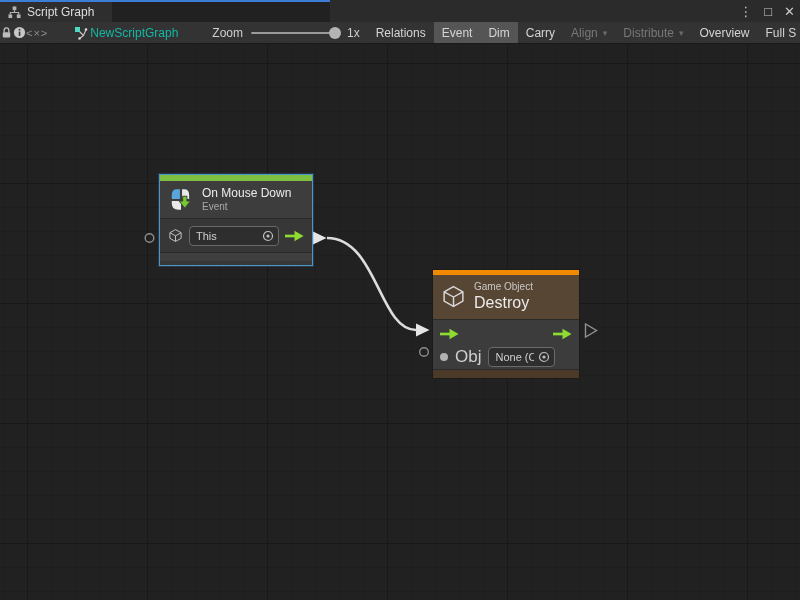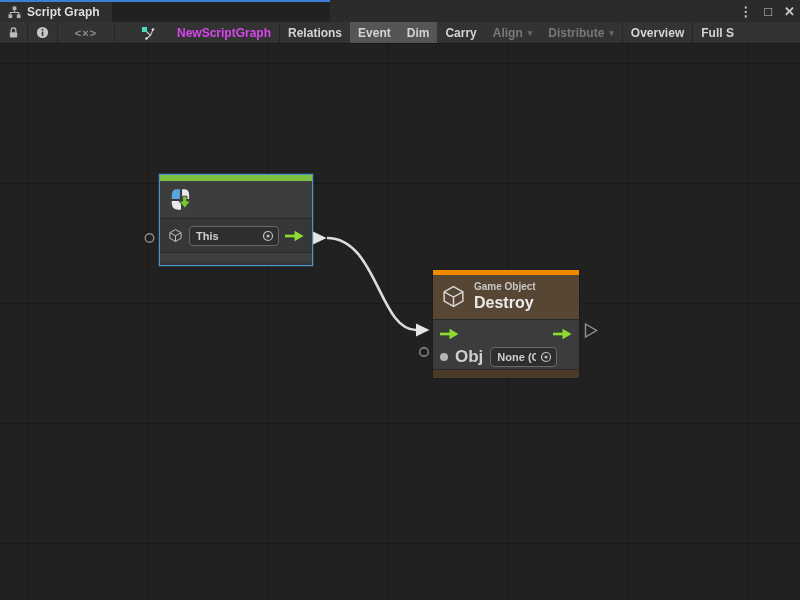--- a/index.html
+++ b/index.html
@@ -1,18 +1,18 @@
 <!DOCTYPE html>
 <html><head>
 <meta charset="utf-8">
 <style>
   * { margin:0; padding:0; box-sizing:border-box; }
   html,body { width:800px; height:600px; overflow:hidden; background:#222; }
   body { font-family:"Liberation Sans", sans-serif; -webkit-font-smoothing:antialiased; }
-  #window { position:relative; width:800px; height:600px; background:#282828;font-weight:bold; }
+  #window { position:relative; width:800px; height:600px; background:#282828; }
 
   
   .tabbar { position:relative; height:22px; background:#262626; }
   .tab-accent { position:absolute; left:0; top:0; width:330px; height:2px; background:#3E7DD6; }
   .tabwell { position:absolute; left:112px; top:2px; width:218px; height:20px; background:#212121; }
   .tabbar-right { position:absolute; left:330px; top:0; right:0; height:22px; background:#2B2B2B; }
   .tab { position:absolute; left:0; top:2px; width:112px; height:20px; background:#2E2E2E;
          display:flex; align-items:center; gap:6px; padding:0 8px; color:#DEDEDE; font-size:12px; cursor:default; }
   .win-controls { position:absolute; right:5px; top:0; height:22px; display:flex; align-items:center; gap:12px;
                   color:#C9C9C9; font-size:13px; }
@@ -21,21 +21,21 @@
   
   .toolbar { position:relative; height:22px; background:#333333; border-bottom:1px solid #191919;
              display:flex; align-items:stretch; color:#D4D4D4; font-size:12px; }
   .tb-sep { width:1px; background:#262626; }
   .tb-icon-btn { display:flex; align-items:center; justify-content:center; }
   .tb-btn { display:flex; align-items:center; padding:0 8px; white-space:nowrap; }
   .tb-btn.active { background:#555555; }
   .tb-btn.disabled { color:#787878; }
   .tb-btn .caret { font-size:9px; margin-left:5px; color:#9a9a9a; }
   .tb-btn.disabled .caret { color:#6a6a6a; }
-  .graph-item { display:flex; align-items:center; gap:22px; margin-left:26px; color:#d946ef; }
+  .graph-item { display:flex; align-items:center; gap:2px; margin-left:26px; color:#14b8a6; }
   .zoom-group { display:flex; align-items:center; margin-left:34px; gap:8px; color:#CFCFCF; }
   .zoom-track { position:relative; width:88px; height:2px; background:#9a9a9a; border-radius:1px; }
   .zoom-handle { position:absolute; right:-2px; top:-5px; width:12px; height:12px; border-radius:50%; background:#B4B4B4; }
   .code-glyph { color:#8E8E8E; font-size:11px; letter-spacing:1px; }
 
   
   .canvas { position:relative; width:800px; height:556px; background-color:#212121;
     background-image:
       linear-gradient(to right,#191919 1px,transparent 1px),
       linear-gradient(to bottom,#191919 1px,transparent 1px),
@@ -128,20 +128,27 @@
     <div class="graph-item">
       <svg width="14" height="14" viewBox="0 0 14 14">
         <path d="M4.5 4.5 L9.5 9.5 M9.5 9.5 L12 3.5 M9.5 9.5 L5.5 12.5" stroke="#C8C8C8" stroke-width="1.1" fill="none"></path>
         <rect x="1" y="1" width="5" height="5" fill="#4ED9C3"></rect>
         <circle cx="12" cy="3.5" r="1.3" fill="#DADADA"></circle>
         <circle cx="5.5" cy="12.5" r="1.3" fill="#DADADA"></circle>
       </svg>
       <span>NewScriptGraph</span>
     </div>
 
+    <div class="zoom-group">
+      <span>Zoom</span>
+      <div class="zoom-track">
+        <div class="zoom-handle"></div>
+      </div>
+      <span>1x</span>
+    </div>
 
     <div class="tb-sep" style="margin-left:8px"></div>
     <div class="tb-btn">
       <span>Relations</span>
     </div>
     <div class="tb-btn active">
       <span>Event</span>
     </div>
     <div class="tb-btn active">
       <span>Dim</span>
@@ -182,20 +189,24 @@
 
     <div class="node node-event">
       <div class="accent-bar" style="background:#7EC141"></div>
       <div class="node-head">
         <svg width="26" height="26" viewBox="0 0 24 24">
           <path d="M11 2 H8 Q3.5 2 3.5 7.5 V11 H11 Z" fill="#58A6DC"></path>
           <path d="M13 2 H15 Q19.5 2 19.5 7.5 V11 H13 Z" fill="#E9E9E9"></path>
           <path d="M3.5 13 V15 Q3.5 21 9.5 21 H12 V13 Z" fill="#E9E9E9"></path>
           <path d="M13.5 8.5 H17.5 V13 H20.8 L15.5 19.5 L10.2 13 H13.5 Z" fill="#76C82E" stroke="#3D3D3D" stroke-width="0.9"></path>
         </svg>
+        <div class="head-text">
+          <span class="n-title">On Mouse Down</span>
+          <span class="n-sub">Event</span>
+        </div>
       </div>
       <div class="node-body">
         <div class="port-row">
           <svg width="15" height="15" viewBox="0 0 24 24">
             <path d="M12 2.5 L21 7.5 V16.5 L12 21.5 L3 16.5 V7.5 Z" fill="none" stroke="#BFBFBF" stroke-width="1.6"></path>
             <path d="M3 7.5 L12 12.5 L21 7.5 M12 12.5 V21.5" fill="none" stroke="#BFBFBF" stroke-width="1.6"></path>
           </svg>
           <div class="inline-field field-this">
             <span class="field-text">This</span>
             <svg width="12" height="12" viewBox="0 0 12 12">

